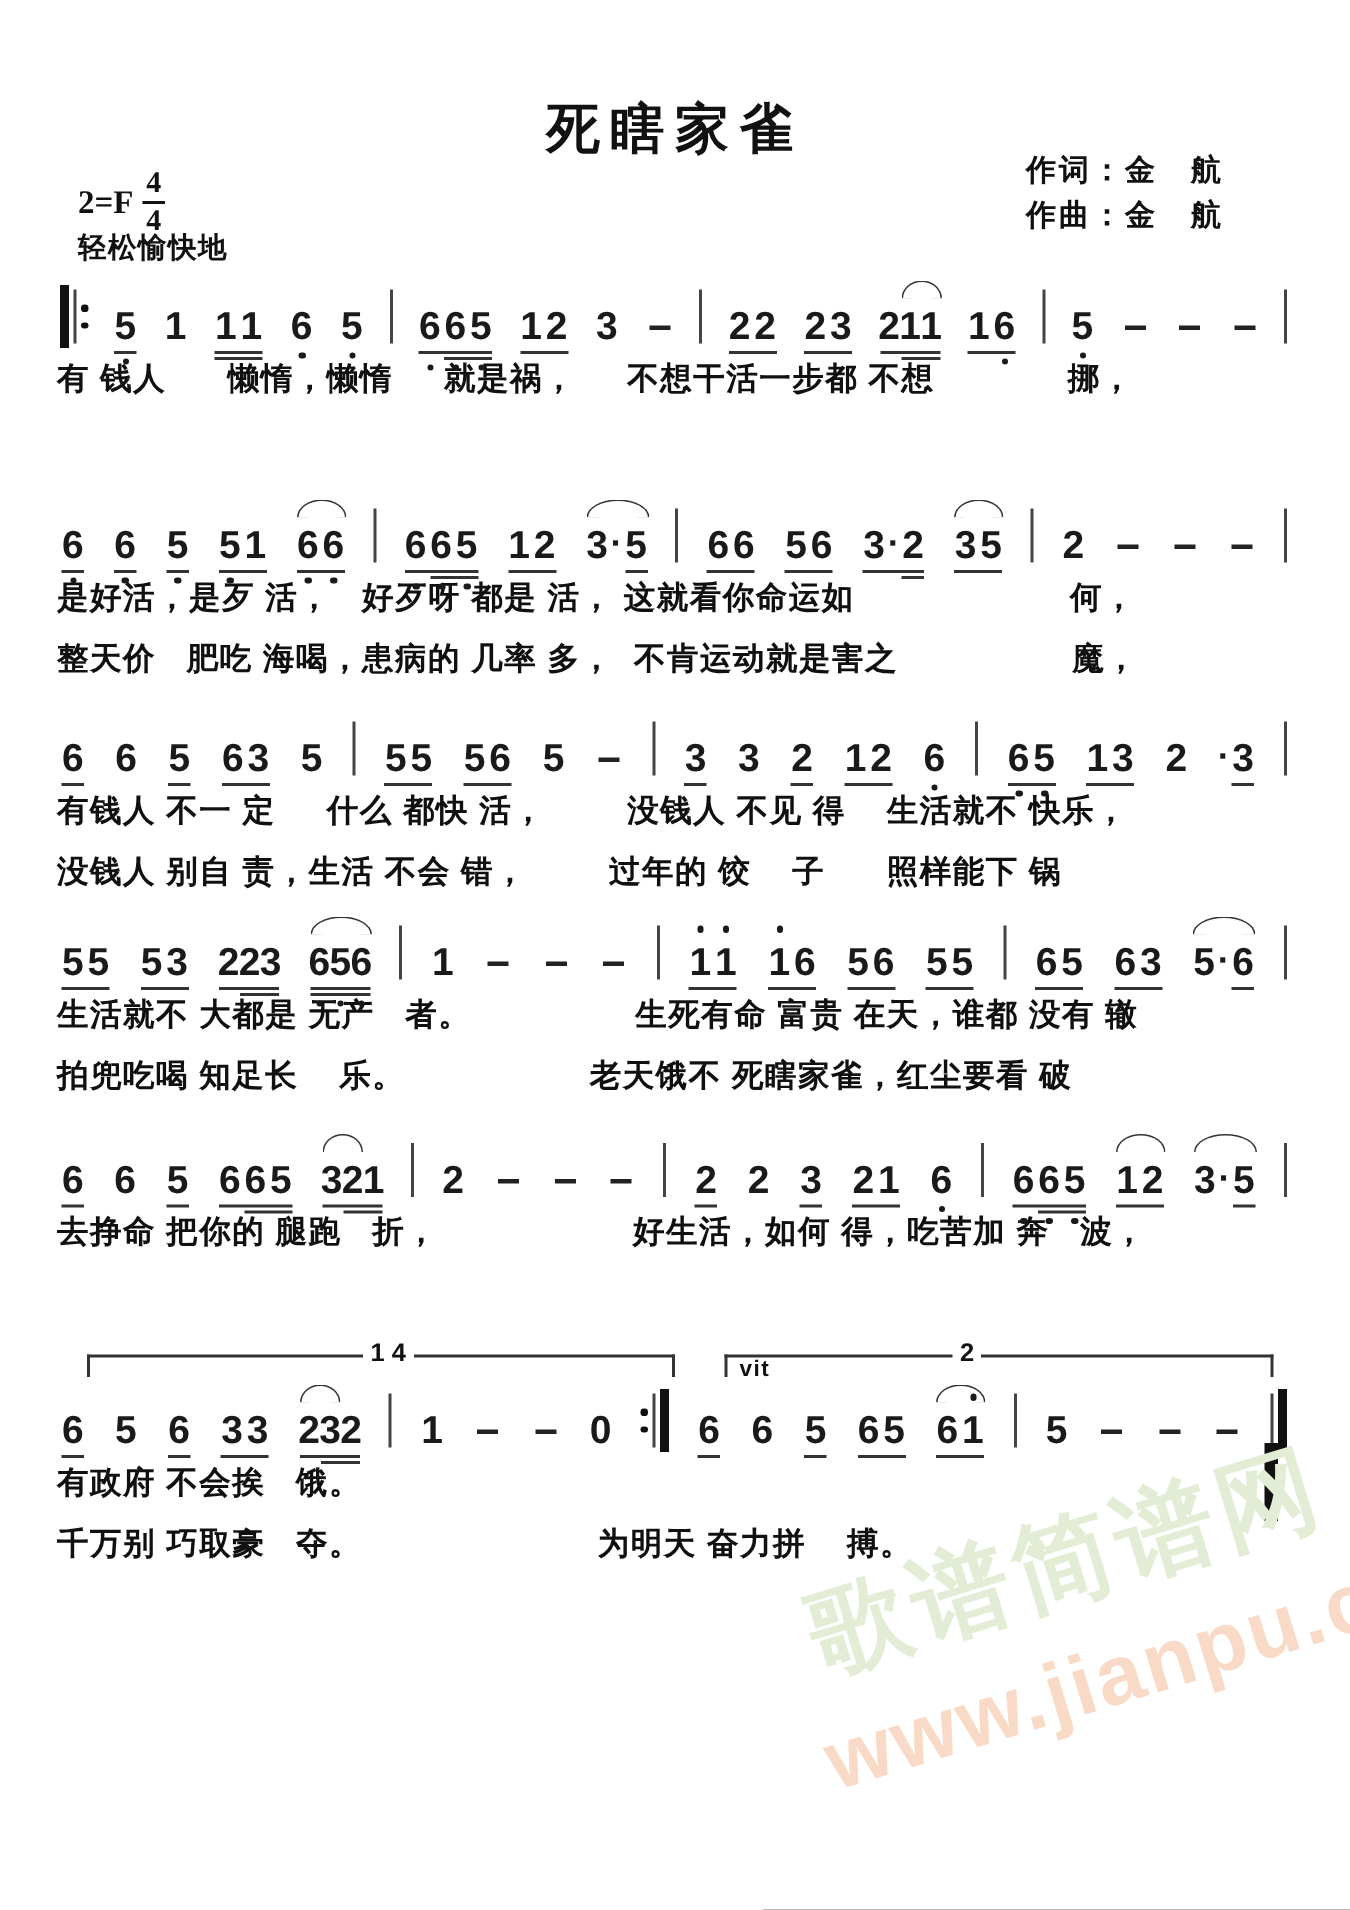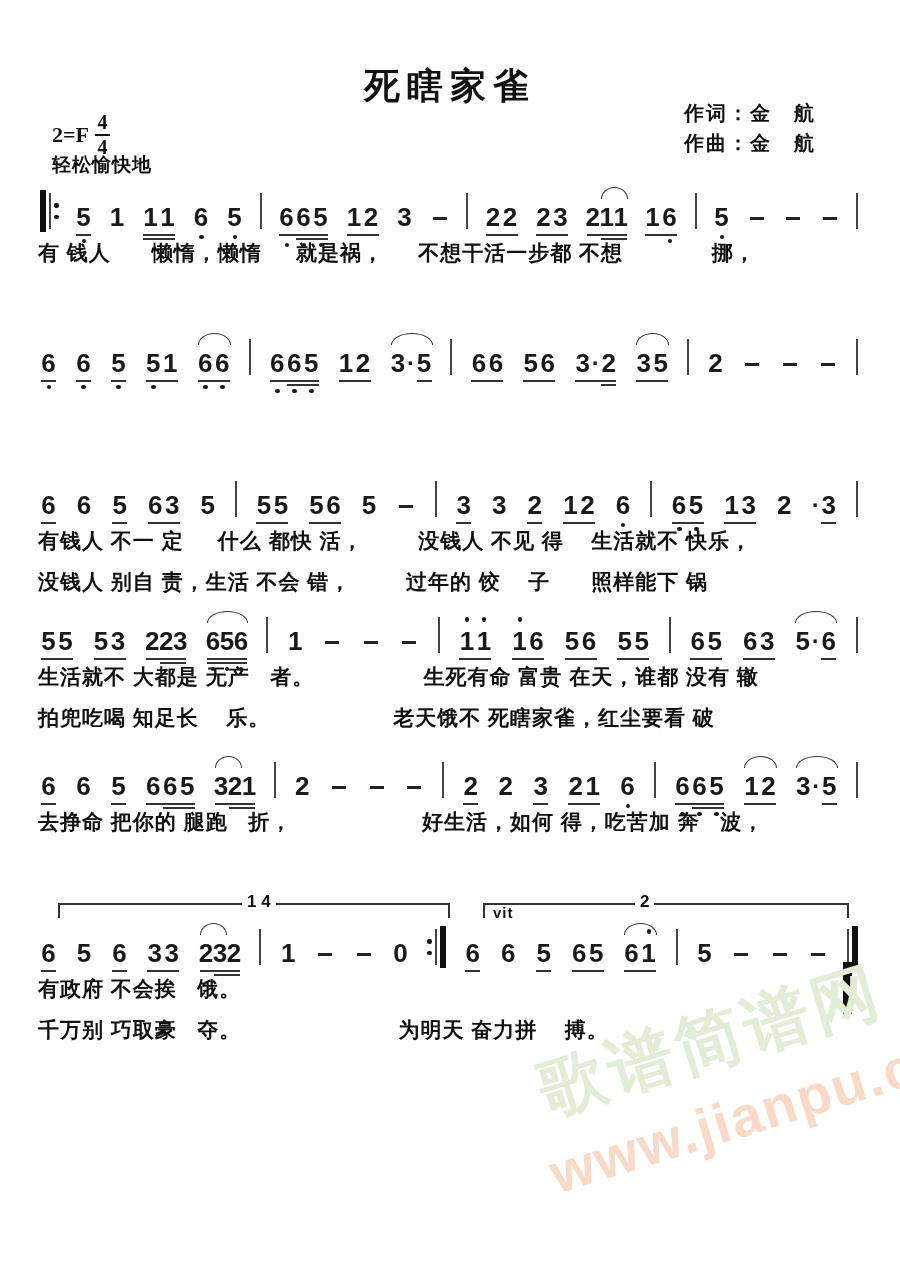--- a/index.html
+++ b/index.html
@@ -129,20 +129,22 @@
             <i class="bthin"></i>
           </span>
           <span class="cell" style="width: 17px;"><span class="n" style="width: 17px;">2</span></span>
           <span class="cell" style="width: 20px;"><span class="n dash" style="width: 20px;"></span></span>
           <span class="cell" style="width: 20px;"><span class="n dash" style="width: 20px;"></span></span>
           <span class="cell" style="width: 20px;"><span class="n dash" style="width: 20px;"></span></span>
           <span class="bargroup">
             <i class="bthin"></i>
           </span>
         </div>
+        <div class="lyric">是好活，是歹 活，   好歹呀 都是 活， 这就看你命运如                     何，</div>
+        <div class="lyric">整天价   肥吃 海喝，患病的 几率 多，  不肯运动就是害之                 魔，</div>
       </div>
       <div class="system" style="top: 472px;">
         <div class="notes-row">
           <span class="cell" style="width: 17px;"><span class="n" style="width: 17px;">6</span><i class="ul" style="left: 1px; width: 15px; bottom: -4px;"></i></span>
           <span class="cell" style="width: 17px;"><span class="n" style="width: 17px;">6</span></span>
           <span class="cell" style="width: 17px;"><span class="n" style="width: 17px;">5</span><i class="ul" style="left: 1px; width: 15px; bottom: -4px;"></i></span>
           <span class="cell" style="width: 34px;"><span class="n" style="width: 17px;">6</span><span class="n" style="width: 17px;">3</span><i class="ul" style="left: 1px; width: 32px; bottom: -4px;"></i></span>
           <span class="cell" style="width: 17px;"><span class="n" style="width: 17px;">5</span></span>
           <span class="bargroup">
             <i class="bthin"></i>

